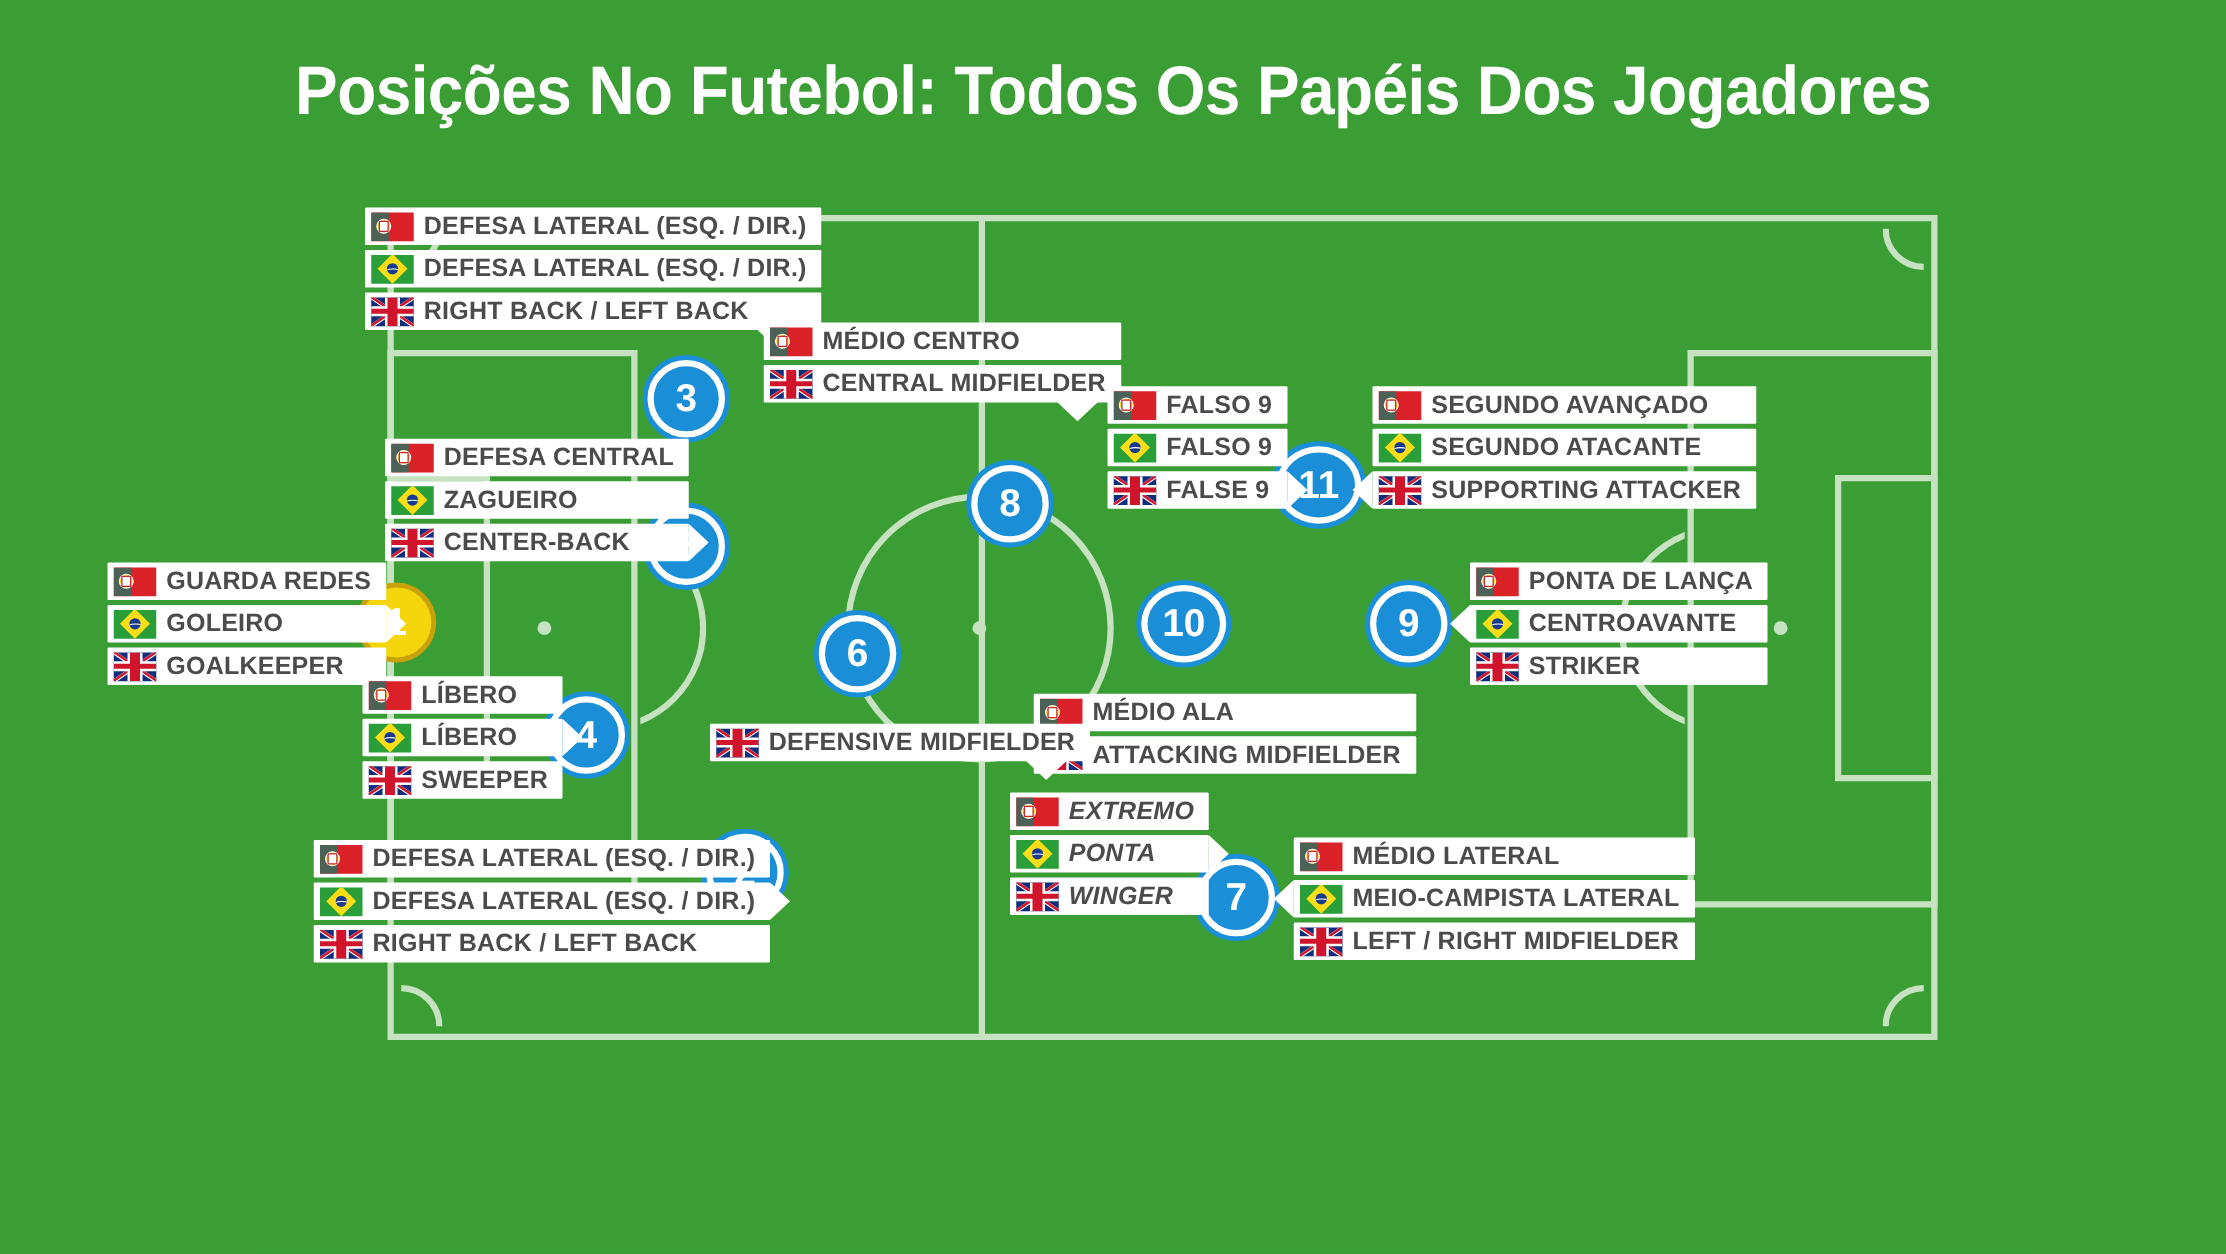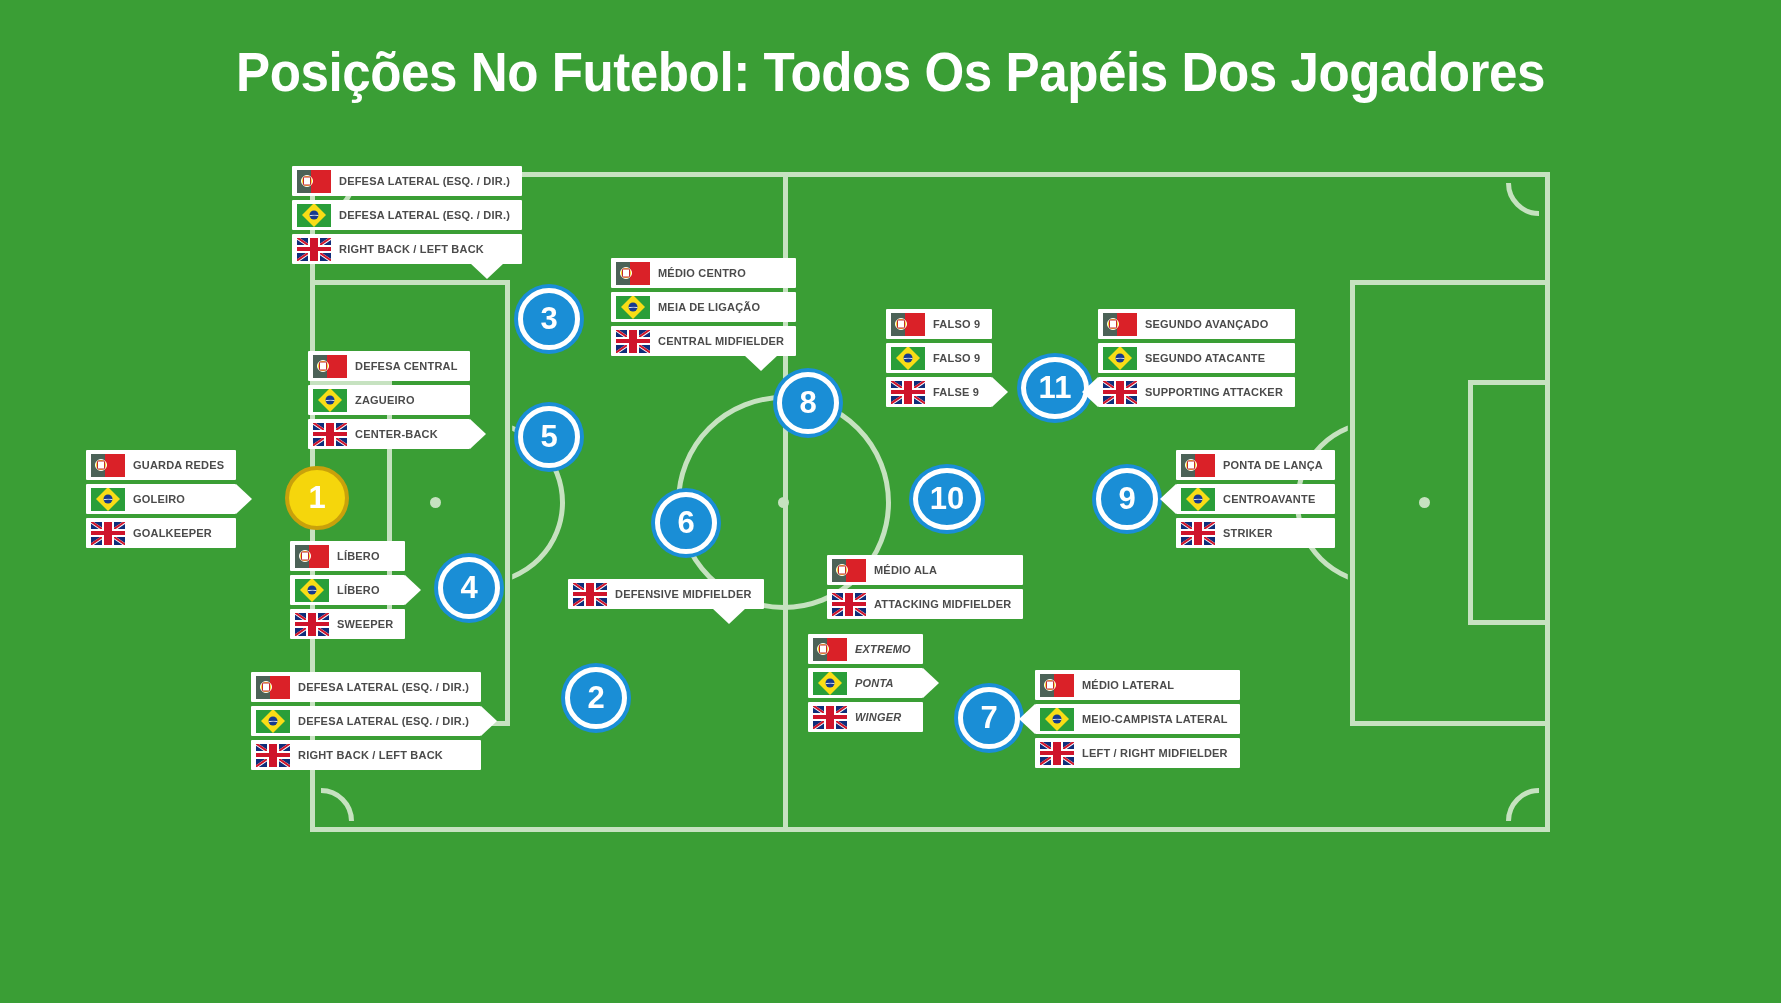--- a/index.html
+++ b/index.html
@@ -33,21 +33,21 @@
     position:relative;
     height:30px;
     background:#ffffff;
     display:flex; align-items:center;
     margin-bottom:4px;
     padding-left:5px;
     border-radius:1px;
   }
   .row:last-child { margin-bottom:10px; }
   .row .txt {
-    font-size:11px; font-weight:bold; color:#4b4b4b;
+    font-size:20px; font-weight:bold; color:#4b4b4b;
     letter-spacing:0.2px; white-space:nowrap;
     padding-left:8px; padding-right:12px;
   }
   
   .row.ar::after {
     content:""; position:absolute; right:-16px; top:0;
     width:0; height:0;
     border-top:15px solid transparent;
     border-bottom:15px solid transparent;
     border-left:16px solid #ffffff;
@@ -226,27 +226,20 @@
 </div>
 
 <div class="grp" style="left:611px; top:258px;">
   <div class="row">
     <span class="flag pt">
         <span class="ptg"></span>
         <span class="pts"></span>
       </span>
     <span class="txt">MÉDIO CENTRO</span>
   </div>
-  <div class="row">
-    <span class="flag br">
-        <span class="brd"></span>
-        <span class="brg"></span>
-      </span>
-    <span class="txt">MEIA DE LIGAÇÃO</span>
-  </div>
   <div class="row ad">
     <span class="flag uk">
         <i class="d1"></i>
         <i class="d2"></i>
         <i class="d3"></i>
         <i class="d4"></i>
         <i class="h"></i>
         <i class="v"></i>
         <i class="hr"></i>
         <i class="vr"></i>

